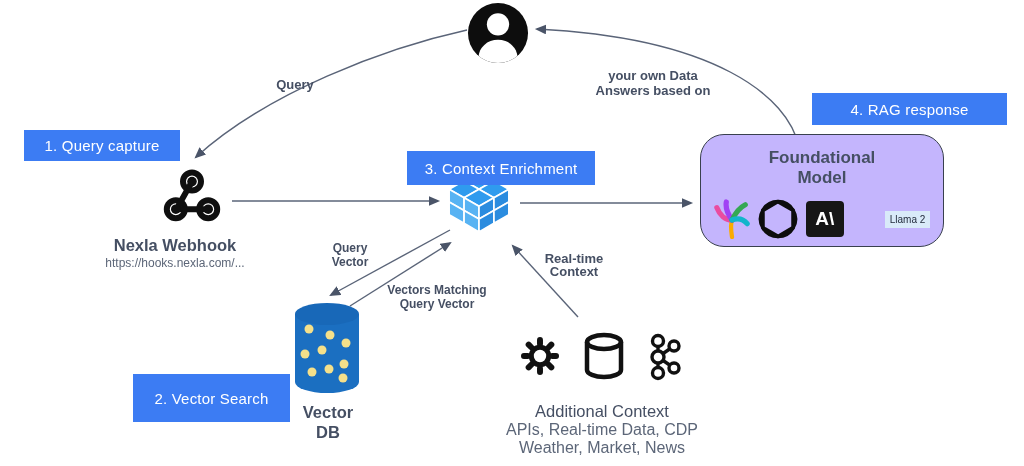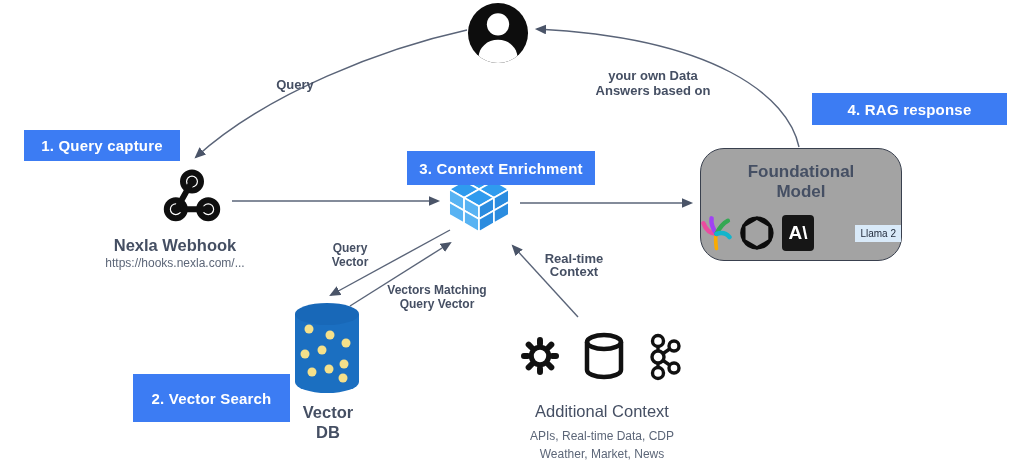--- a/index.html
+++ b/index.html
@@ -4,21 +4,21 @@
 <style>
   html,body{margin:0;padding:0;background:#fff;}
   .canvas{
     position:relative;width:1024px;height:466px;background:#ffffff;overflow:hidden;
     font-family:"Liberation Sans","DejaVu Sans",sans-serif;color:#454F63;
   }
   .arrows{position:absolute;left:0;top:0;z-index:0;}
   .node{position:absolute;z-index:1;}
   .badge{
     position:absolute;z-index:2;background:#3C7CF3;color:#ffffff;
-    font-weight:700;font-size:15px;letter-spacing:.2px;
+    font-weight:400;font-size:15px;letter-spacing:.2px;
     display:flex;align-items:center;justify-content:center;
   }
   #badge1{left:24px;top:130px;width:156px;height:31px;}
   #badge2{left:133px;top:374px;width:157px;height:48px;}
   #badge3{left:407px;top:133px;width:188px;height:34px;margin-top:18px;}
   #badge4{left:812px;top:93px;width:195px;height:32px;}
 
   .edge-label{position:absolute;z-index:1;font-weight:700;color:#454F63;text-align:center;}
   #lbl-query{left:268px;top:77px;width:54px;font-size:13px;}
   #lbl-answers{left:582px;top:68px;width:142px;font-size:13px;line-height:15px;}
@@ -28,43 +28,43 @@
 
   #person{left:466px;top:2px;}
   #webhook-icon{left:162px;top:166px;}
   #webhook-label{left:85px;top:236px;width:180px;text-align:center;}
   .wh-name{font-size:16.5px;font-weight:700;color:#454F63;}
   .wh-url{font-size:12px;color:#5C6678;margin-top:1px;}
 
   #cube{left:444px;top:170px;}
 
   #model-box{
-    left:700px;top:148px;width:202px;height:113px;box-sizing:border-box;
-    border:1.6px solid #39404E;border-radius:24px;background:#a3a3a3;z-index:1;
+    left:700px;top:134px;width:244px;height:113px;box-sizing:border-box;
+    border:1.6px solid #39404E;border-radius:24px;background:#c4b5fd;z-index:1;
   }
   .model-title{margin-top:13px;text-align:center;font-size:17px;font-weight:700;
     color:#454F63;line-height:20px;}
   .logo-row{position:absolute;left:0;top:62px;width:100%;display:flex;
     align-items:center;justify-content:center;gap:6px;}
   .anthropic{width:38px;height:36px;background:#161616;border-radius:4px;
     display:flex;align-items:center;justify-content:center;color:#fff;
     font-weight:700;font-size:19px;}
   .llama{background:#D9EAF9;color:#232C3D;font-size:10px;font-weight:500;
     padding:3px 5px;white-space:nowrap;margin-left:35px;}
 
   #db-cyl{left:293px;top:302px;}
   #db-label{left:295px;top:402px;width:66px;text-align:center;font-weight:700;
     font-size:16.5px;color:#454F63;line-height:20px;}
 
   #gear{left:518px;top:334px;}
   #ctx-db{left:583px;top:332px;}
   #kafka{left:646px;top:333px;}
   #ctx-label{left:480px;top:402px;width:244px;text-align:center;}
   .ctx-title{font-size:16.5px;font-weight:400;color:#454F63;}
-  .ctx-sub{font-size:12px;color:#5C6678;line-height:18px;margin-top:6px;}
+  .ctx-sub{font-size:16px;color:#5C6678;line-height:18px;margin-top:0;}
 </style>
 </head>
 <body>
 
 <div class="canvas">
 
   <svg class="arrows" width="1024" height="466" viewBox="0 0 1024 466">
     <defs>
       <marker id="ah" markerWidth="9" markerHeight="8" refX="6.5" refY="3.5" orient="auto">
         <path d="M0,0 L8,3.5 L0,7 Z" fill="#4A5468"></path>

